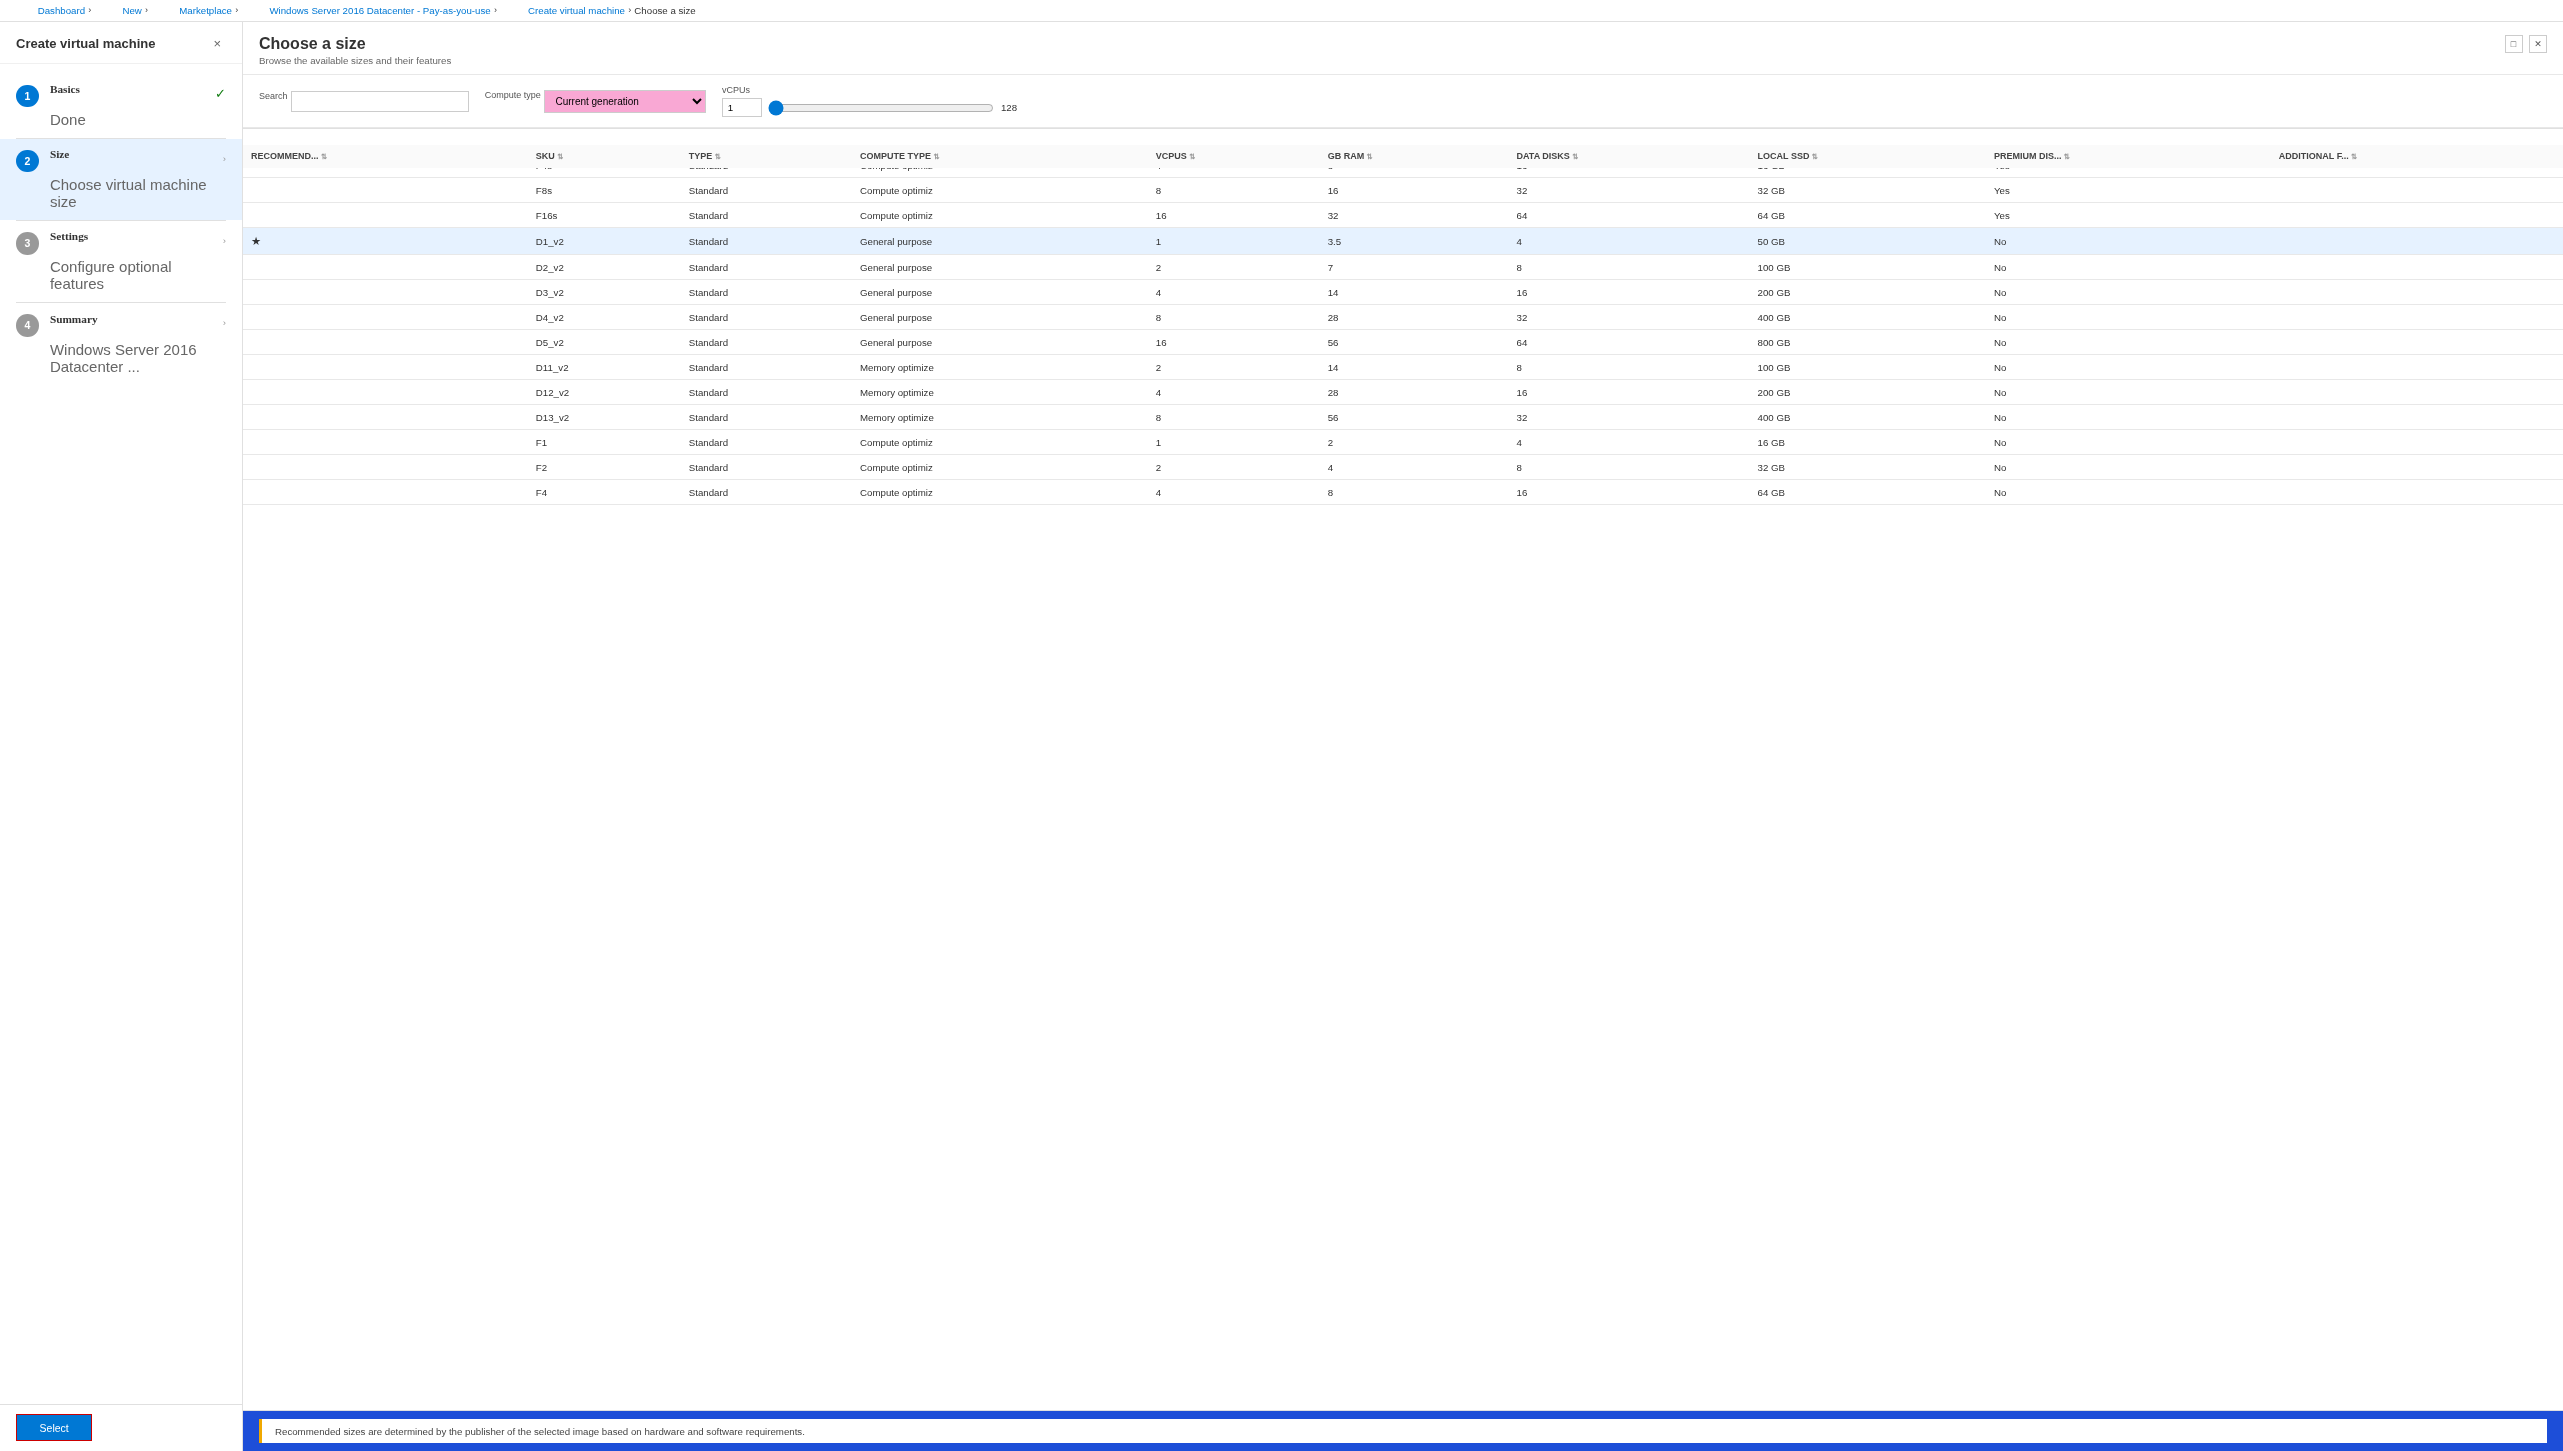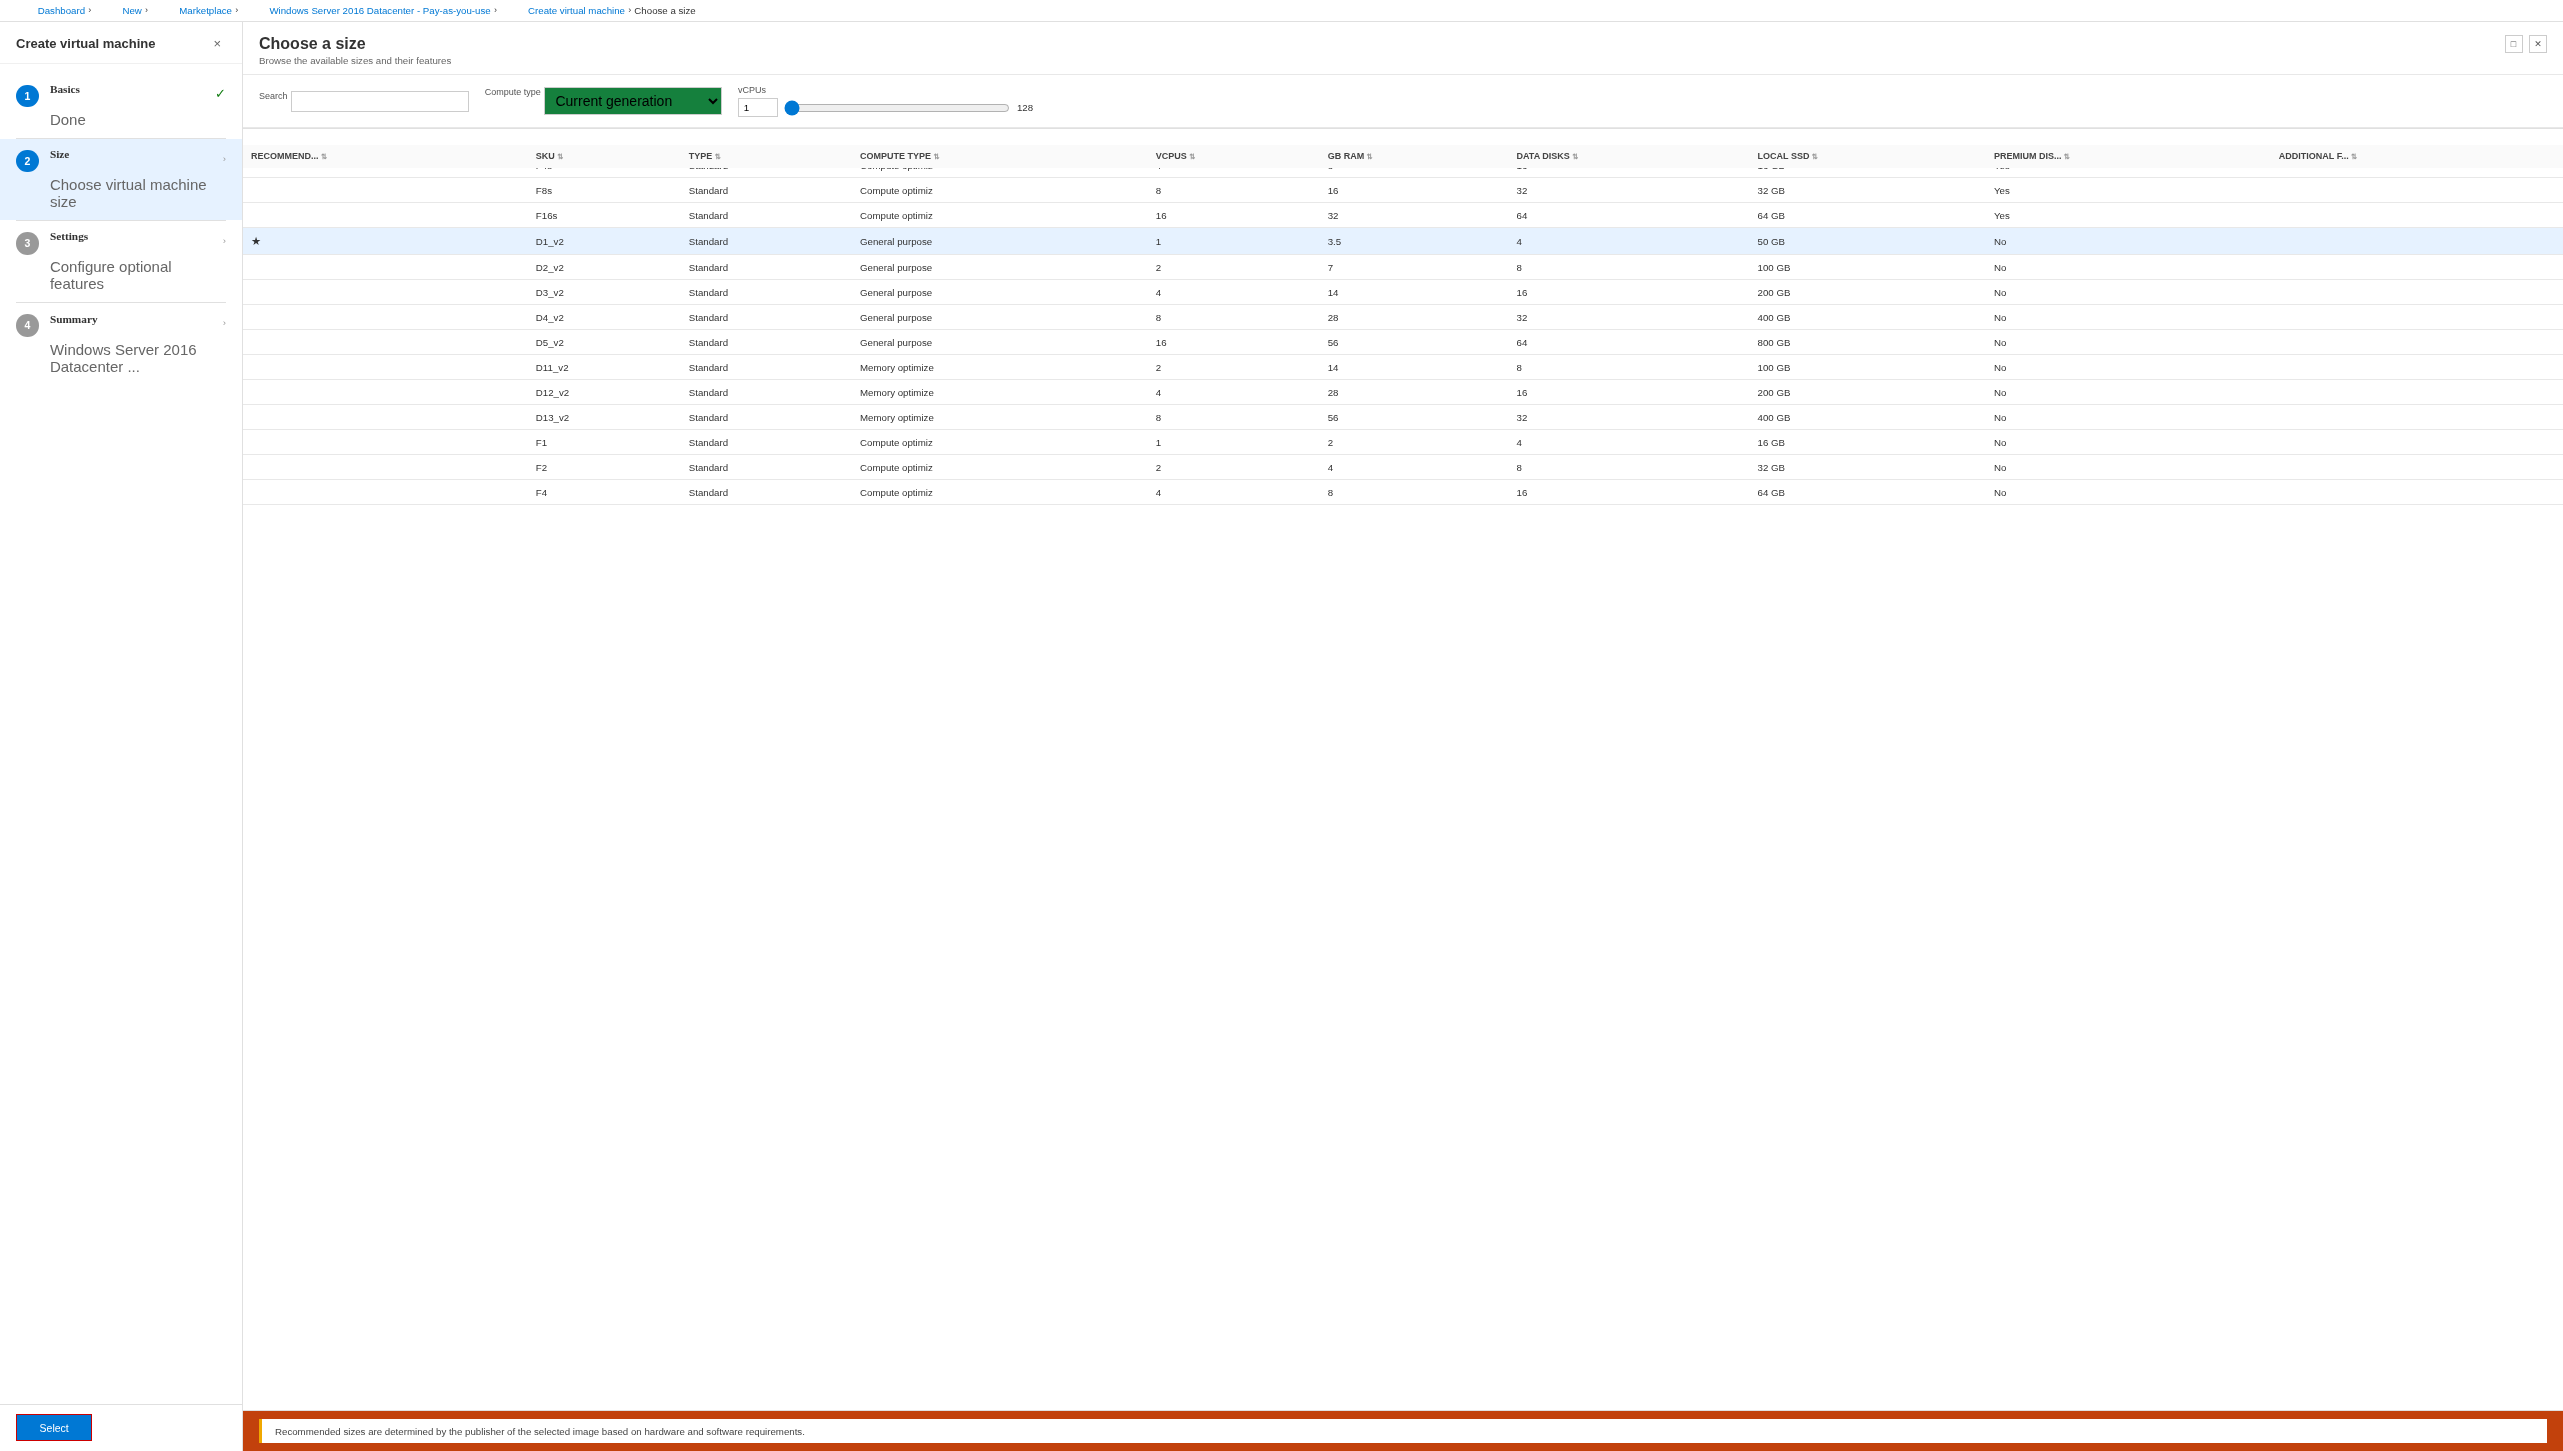--- a/index.html
+++ b/index.html
@@ -167,23 +167,23 @@
     .search-input {
       border: 0.8px solid #ccc;
       padding: 4px 6.5px;
       font-size: 9.7px;
       width: 178px;
       outline: none;
     }
     .compute-select {
       border: 0.8px solid #ccc;
       padding: 4px 6.5px;
-      font-size: 14px;
-      width: 178px;
-      background: #15803d;
+      font-size: 10px;
+      width: 162px;
+      background: #f9a8d4;
       outline: none;
       cursor: pointer;
     }
     .vcpu-group { display: flex; flex-direction: column; gap: 3.2px; }
     .vcpu-row { display: flex; align-items: center; gap: 6.5px; }
     .vcpu-min-input {
       border: 0.8px solid #ccc;
       width: 40px;
       padding: 3.2px 4.9px;
       font-size: 9.7px;
@@ -238,21 +238,21 @@
     .star-cell { color: #333; font-size: 11.3px; }
 
     
     .right-footer {
       border-top: 0.8px solid #e0e0e0;
       padding: 8px 16px;
       display: flex;
       align-items: center;
       gap: 9.7px;
       flex-shrink: 0;
-      background: #c2410c;
+      background: #1d4ed8;
     }
     .note-bar {
       border-left: 3.2px solid #f0a800;
       padding: 6.5px 13px;
       background: #fff;
       font-size: 9.7px;
       color: #444;
       flex: 1;
     }
 

